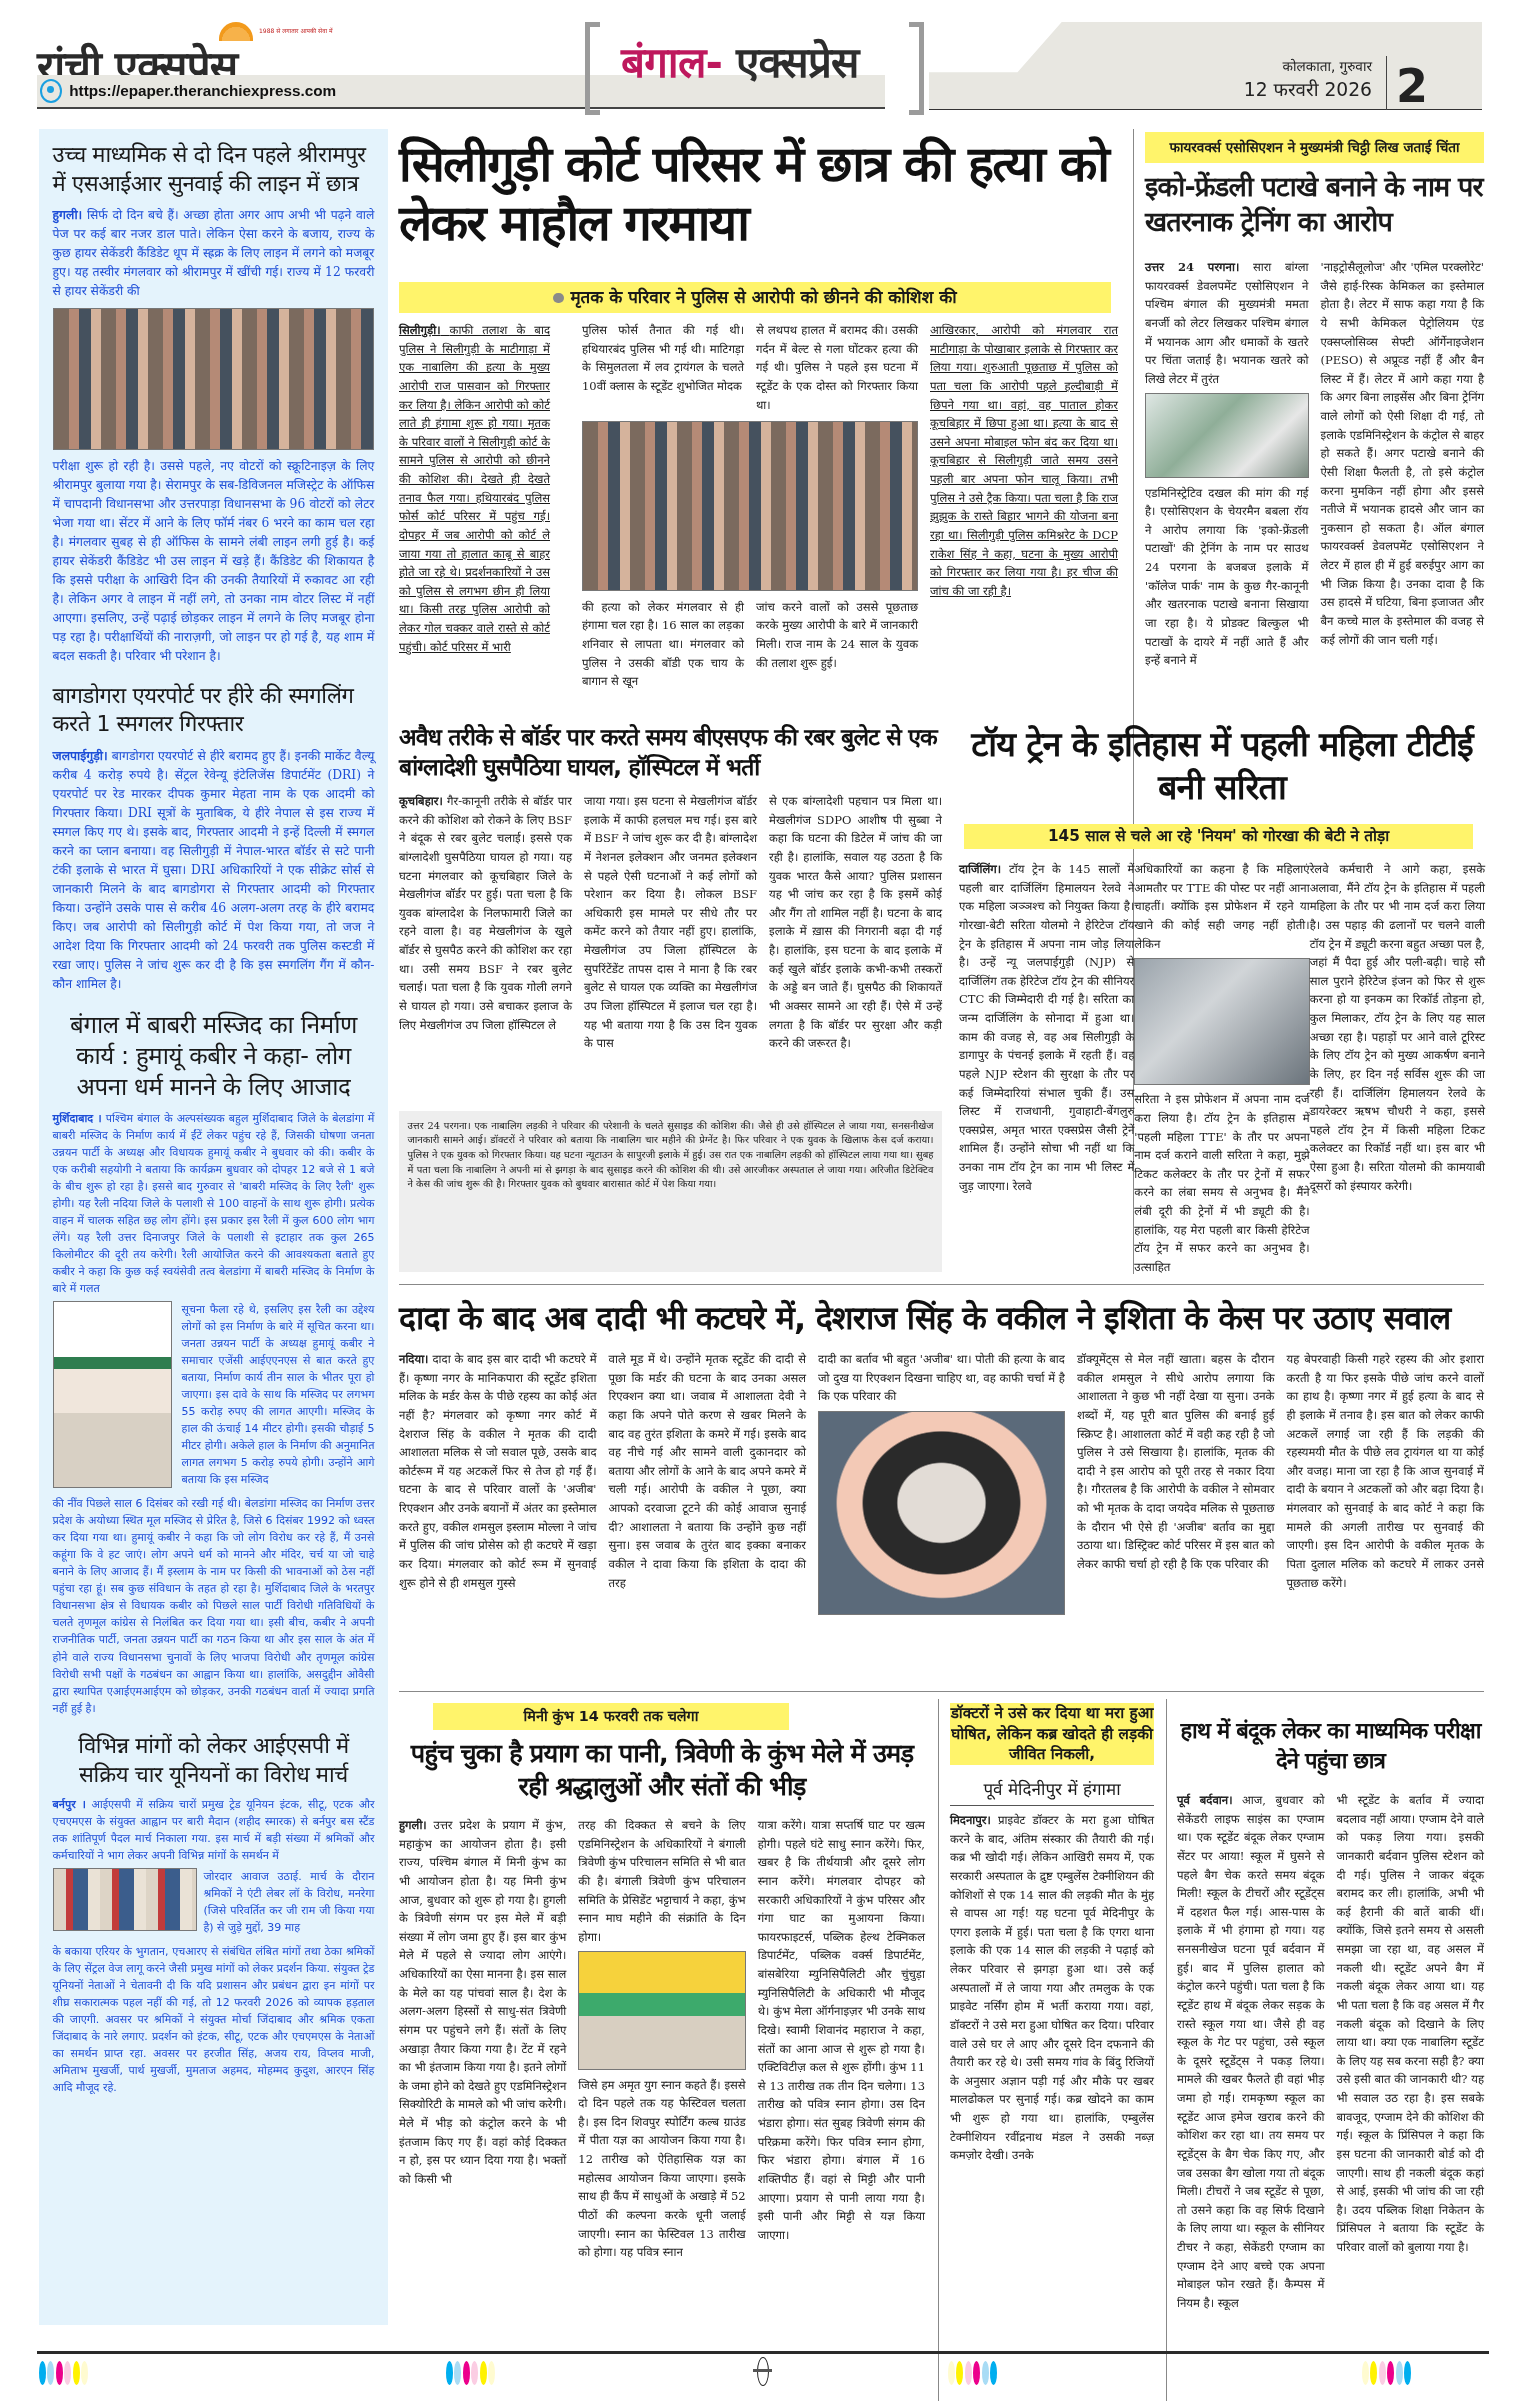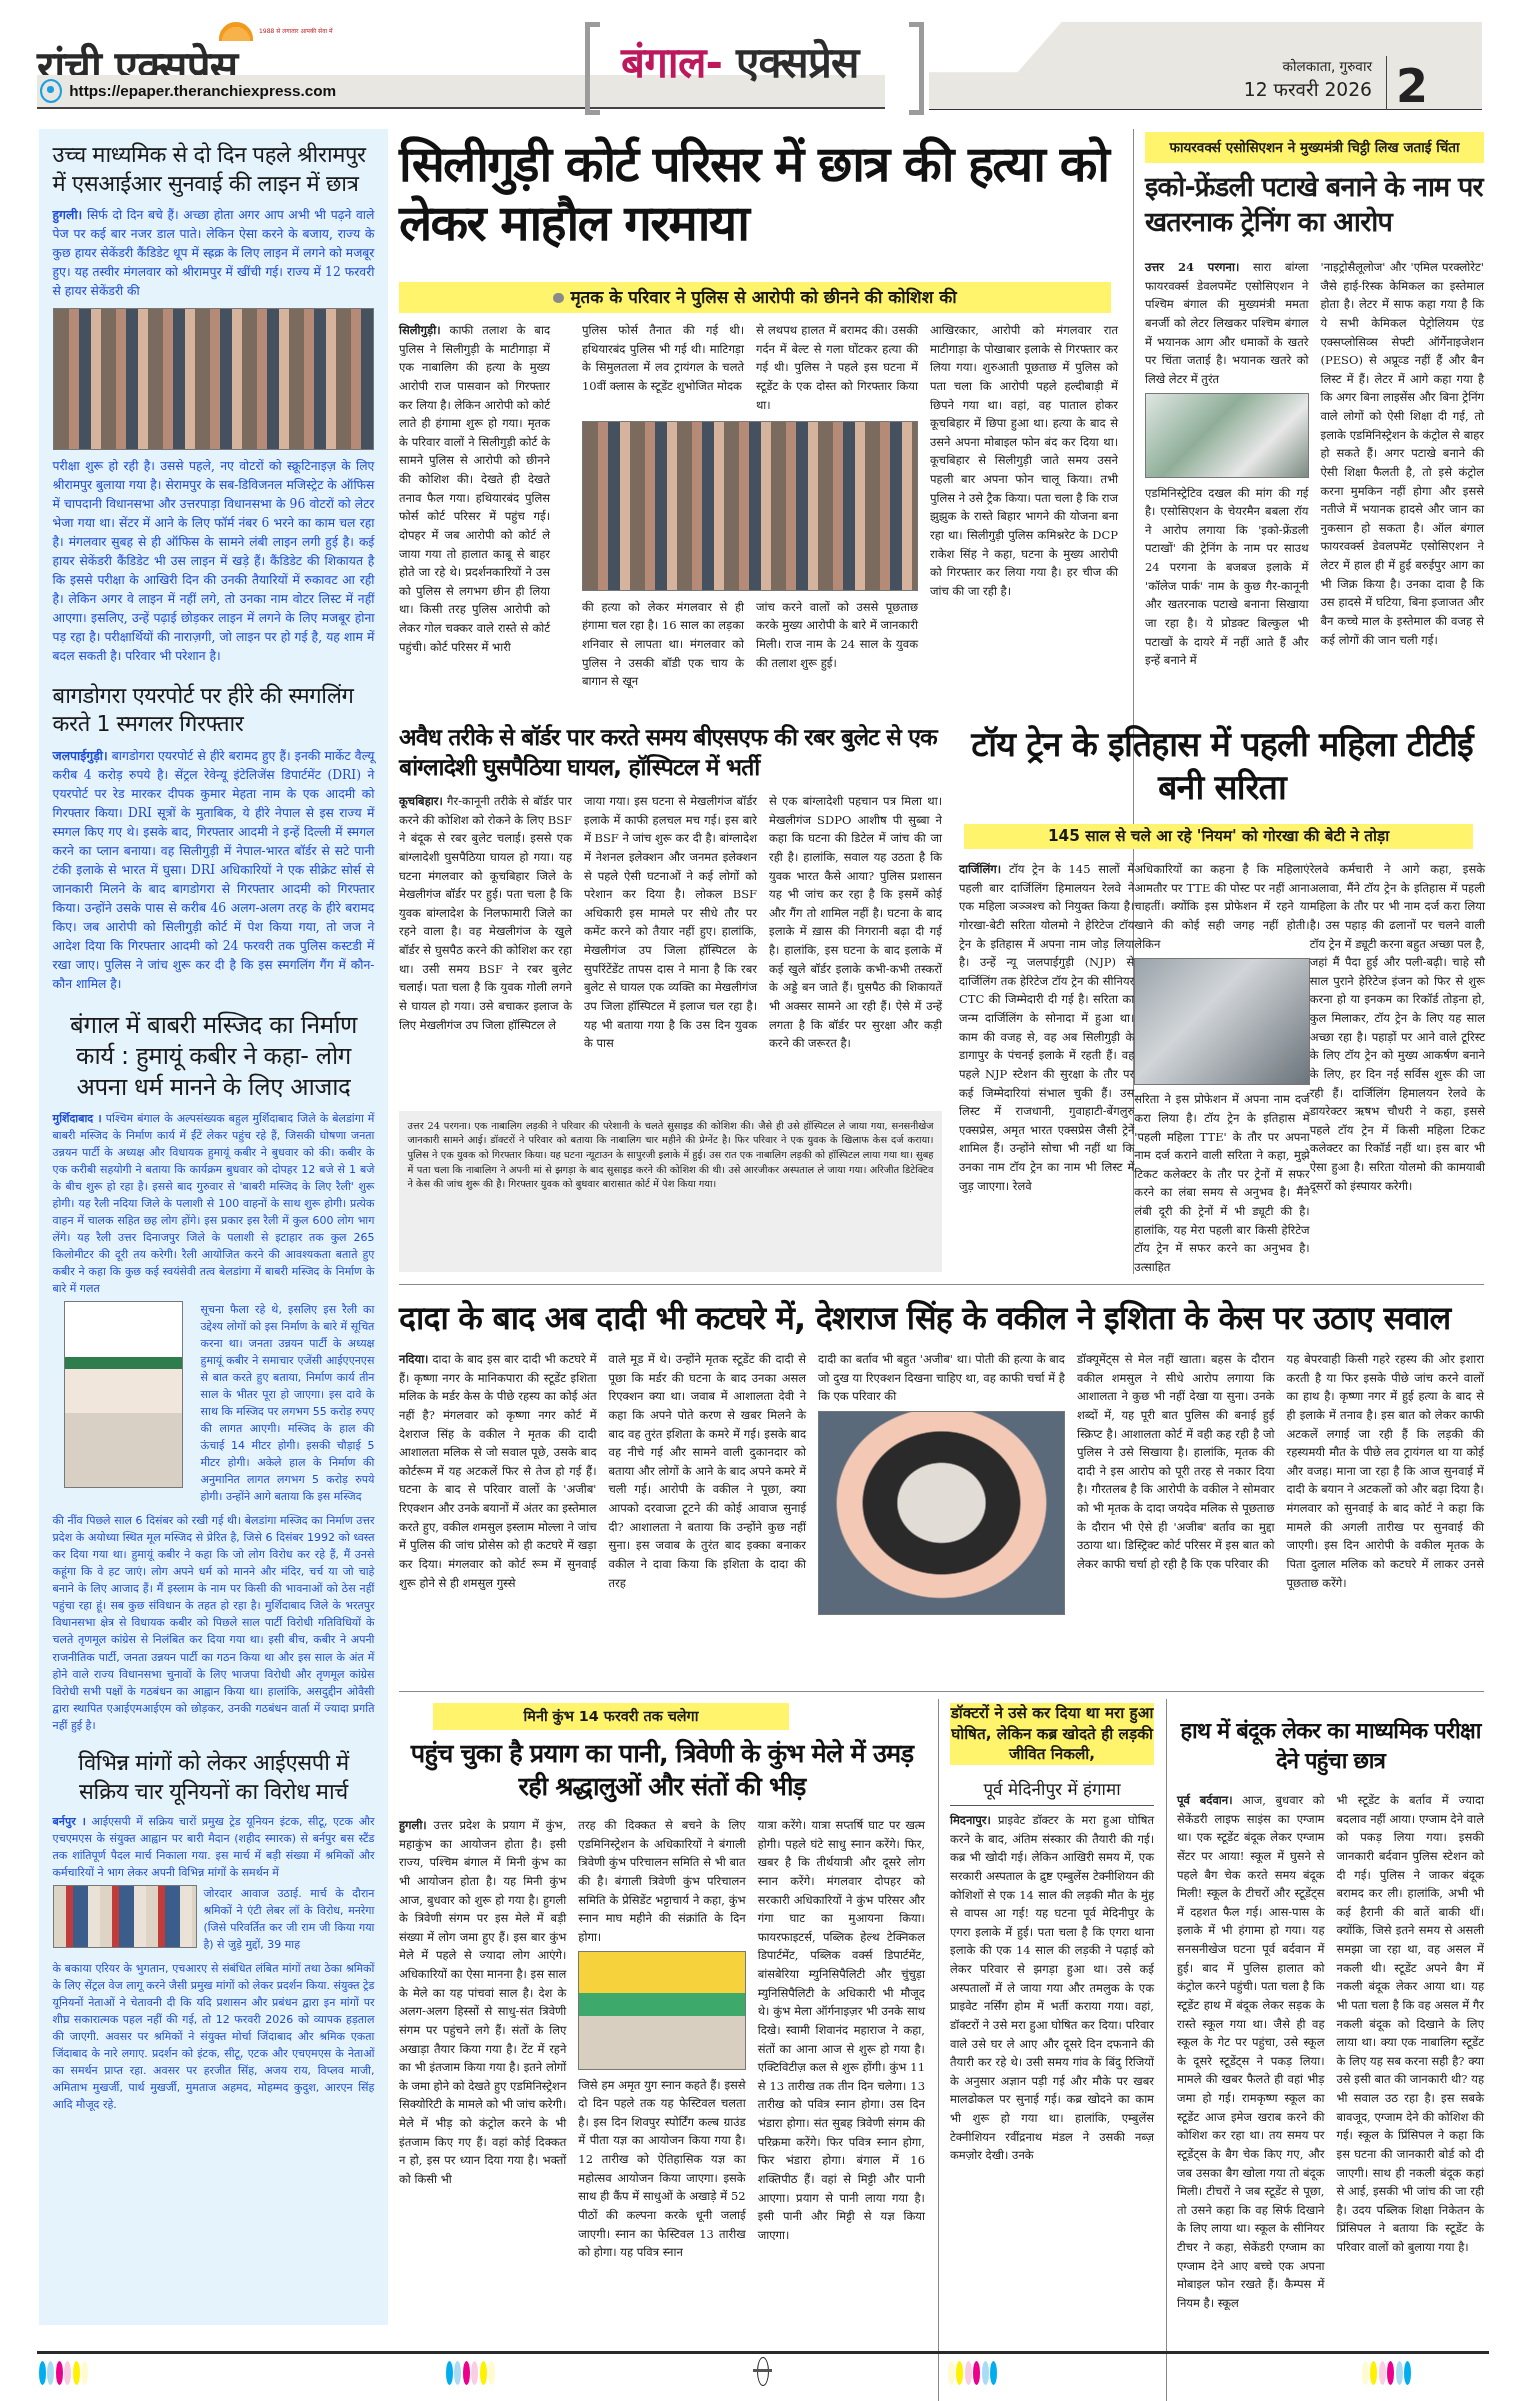--- a/index.html
+++ b/index.html
@@ -43,21 +43,21 @@
   .photo.gray { background: linear-gradient(135deg, #9aa3ab, #d1d5d8 40%, #6b747c); }
   .photo.fireworks { background: linear-gradient(135deg, #dfe7e4, #8fae98 40%, #e7e7e7 70%, #7a8b80); }
   .photo.kumbh { background: linear-gradient(180deg, #f6d23c 0 35%, #3daa6c 35% 55%, #d8cfc1 55%); }
   .photo.girl { background: radial-gradient(ellipse at 50% 45%, #e2dcd6 0 25%, #2a2a2a 26% 45%, #f3c9b6 46% 60%, #5b6a7a 61%); }
 
   .center-area { position: absolute; left: 399px; top: 129px; width: 1085px; }
   .main-headline { position: absolute; left: 0; top: 6.8px; width: 728px; font-weight: bold; font-size: 49px; line-height: 1.2; letter-spacing: -1.7px; color: #111; }
   .yellow-strap { background: #fff46b; font-weight: bold; color: #1a1a1a; }
   .main-strap { position: absolute; left: 0; top: 153px; width: 712px; height: 30.5px; font-size: 17px; text-align: center; line-height: 30.5px; }
   .dot { display: inline-block; width: 10.2px; height: 10.2px; border-radius: 50%; background: #8a8a8a; margin-right: 6.8px; vertical-align: middle; }
-  .cols { position: absolute; display: grid; column-gap: 12px; }
+  .cols { position: absolute; display: grid; column-gap: 12px; text-decoration: underline; }
   .col-text { font-family: "DejaVu Serif", serif; font-size: 11.5px; line-height: 1.62; text-align: justify; color: #222; }
   .col-text b { font-weight: bold; }
   .vrule { position: absolute; width: 0.8px; background: #888; }
   .hrule { position: absolute; height: 0.8px; background: #888; }
 
   .right-strap { position: absolute; left: 746px; top: 3.4px; width: 339px; height: 30.5px; font-size: 13.6px; text-align: center; line-height: 30.5px; }
   .right-headline { position: absolute; left: 746px; top: 41px; width: 339px; font-weight: bold; font-size: 27px; line-height: 1.28; letter-spacing: -0.8px; }
 
   .h-mid { position: absolute; font-weight: bold; letter-spacing: -0.8px; color: #111; }
   .box-gray { position: absolute; background: #eeeeee; padding: 5.1px 8.5px; }
@@ -117,21 +117,21 @@
       <span>बागडोगरा एयरपोर्ट से हीरे बरामद हुए हैं। इनकी मार्केट वैल्यू करीब 4 करोड़ रुपये है। सेंट्रल रेवेन्यू इंटेलिजेंस डिपार्टमेंट (DRI) ने एयरपोर्ट पर रेड मारकर दीपक कुमार मेहता नाम के एक आदमी को गिरफ्तार किया। DRI सूत्रों के मुताबिक, ये हीरे नेपाल से इस राज्य में स्मगल किए गए थे। इसके बाद, गिरफ्तार आदमी ने इन्हें दिल्ली में स्मगल करने का प्लान बनाया। वह सिलीगुड़ी में नेपाल-भारत बॉर्डर से सटे पानी टंकी इलाके से भारत में घुसा। DRI अधिकारियों ने एक सीक्रेट सोर्स से जानकारी मिलने के बाद बागडोगरा से गिरफ्तार आदमी को गिरफ्तार किया। उन्होंने उसके पास से करीब 46 अलग-अलग तरह के हीरे बरामद किए। जब आरोपी को सिलीगुड़ी कोर्ट में पेश किया गया, तो जज ने आदेश दिया कि गिरफ्तार आदमी को 24 फरवरी तक पुलिस कस्टडी में रखा जाए। पुलिस ने जांच शुरू कर दी है कि इस स्मगलिंग गैंग में कौन-कौन शामिल है।</span>
     </div>
   </div>
 
   <div class="story">
     <div class="h-left center" style="font-size:24px;">बंगाल में बाबरी मस्जिद का निर्माण कार्य : हुमायूं कबीर ने कहा- लोग अपना धर्म मानने के लिए आजाद</div>
     <div class="body-small" style="font-family:'DejaVu Sans',sans-serif; font-size:11px;">
       <b>मुर्शिदाबाद ।</b>
       <span>पश्चिम बंगाल के अल्पसंख्यक बहुल मुर्शिदाबाद जिले के बेलडांगा में बाबरी मस्जिद के निर्माण कार्य में ईंटें लेकर पहुंच रहे हैं, जिसकी घोषणा जनता उन्नयन पार्टी के अध्यक्ष और विधायक हुमायूं कबीर ने बुधवार को की। कबीर के एक करीबी सहयोगी ने बताया कि कार्यक्रम बुधवार को दोपहर 12 बजे से 1 बजे के बीच शुरू हो रहा है। इससे बाद गुरुवार से 'बाबरी मस्जिद के लिए रैली' शुरू होगी। यह रैली नदिया जिले के पलाशी से 100 वाहनों के साथ शुरू होगी। प्रत्येक वाहन में चालक सहित छह लोग होंगे। इस प्रकार इस रैली में कुल 600 लोग भाग लेंगे। यह रैली उत्तर दिनाजपुर जिले के पलाशी से इटाहार तक कुल 265 किलोमीटर की दूरी तय करेगी। रैली आयोजित करने की आवश्यकता बताते हुए कबीर ने कहा कि कुछ कई स्वयंसेवी तत्व बेलडांगा में बाबरी मस्जिद के निर्माण के बारे में गलत</span>
     </div>
-    <div style="display:flex; gap:18px; margin-top:3.4px;margin-left:11px;">
+    <div style="display:flex; gap:10px; margin-top:3.4px;">
       <div class="photo man" style="width:119px; height:187px; flex-shrink:0;"></div>
       <div class="body-small" style="font-family:'DejaVu Sans',sans-serif; font-size:11px; margin-top:0;">सूचना फैला रहे थे, इसलिए इस रैली का उद्देश्य लोगों को इस निर्माण के बारे में सूचित करना था। जनता उन्नयन पार्टी के अध्यक्ष हुमायूं कबीर ने समाचार एजेंसी आईएएनएस से बात करते हुए बताया, निर्माण कार्य तीन साल के भीतर पूरा हो जाएगा। इस दावे के साथ कि मस्जिद पर लगभग 55 करोड़ रुपए की लागत आएगी। मस्जिद के हाल की ऊंचाई 14 मीटर होगी। इसकी चौड़ाई 5 मीटर होगी। अकेले हाल के निर्माण की अनुमानित लागत लगभग 5 करोड़ रुपये होगी। उन्होंने आगे बताया कि इस मस्जिद</div>
     </div>
     <div class="body-small" style="font-family:'DejaVu Sans',sans-serif; font-size:11px;">की नींव पिछले साल 6 दिसंबर को रखी गई थी। बेलडांगा मस्जिद का निर्माण उत्तर प्रदेश के अयोध्या स्थित मूल मस्जिद से प्रेरित है, जिसे 6 दिसंबर 1992 को ध्वस्त कर दिया गया था। हुमायूं कबीर ने कहा कि जो लोग विरोध कर रहे हैं, मैं उनसे कहूंगा कि वे हट जाएं। लोग अपने धर्म को मानने और मंदिर, चर्च या जो चाहे बनाने के लिए आजाद हैं। मैं इस्लाम के नाम पर किसी की भावनाओं को ठेस नहीं पहुंचा रहा हूं। सब कुछ संविधान के तहत हो रहा है। मुर्शिदाबाद जिले के भरतपुर विधानसभा क्षेत्र से विधायक कबीर को पिछले साल पार्टी विरोधी गतिविधियों के चलते तृणमूल कांग्रेस से निलंबित कर दिया गया था। इसी बीच, कबीर ने अपनी राजनीतिक पार्टी, जनता उन्नयन पार्टी का गठन किया था और इस साल के अंत में होने वाले राज्य विधानसभा चुनावों के लिए भाजपा विरोधी और तृणमूल कांग्रेस विरोधी सभी पक्षों के गठबंधन का आह्वान किया था। हालांकि, असदुद्दीन ओवैसी द्वारा स्थापित एआईएमआईएम को छोड़कर, उनकी गठबंधन वार्ता में ज्यादा प्रगति नहीं हुई है।</div>
   </div>
 
   <div class="story">
     <div class="h-left center">विभिन्न मांगों को लेकर आईएसपी में सक्रिय चार यूनियनों का विरोध मार्च</div>
     <div class="body-small" style="font-family:'DejaVu Sans',sans-serif; font-size:11px;">
       <b>बर्नपुर ।</b>

